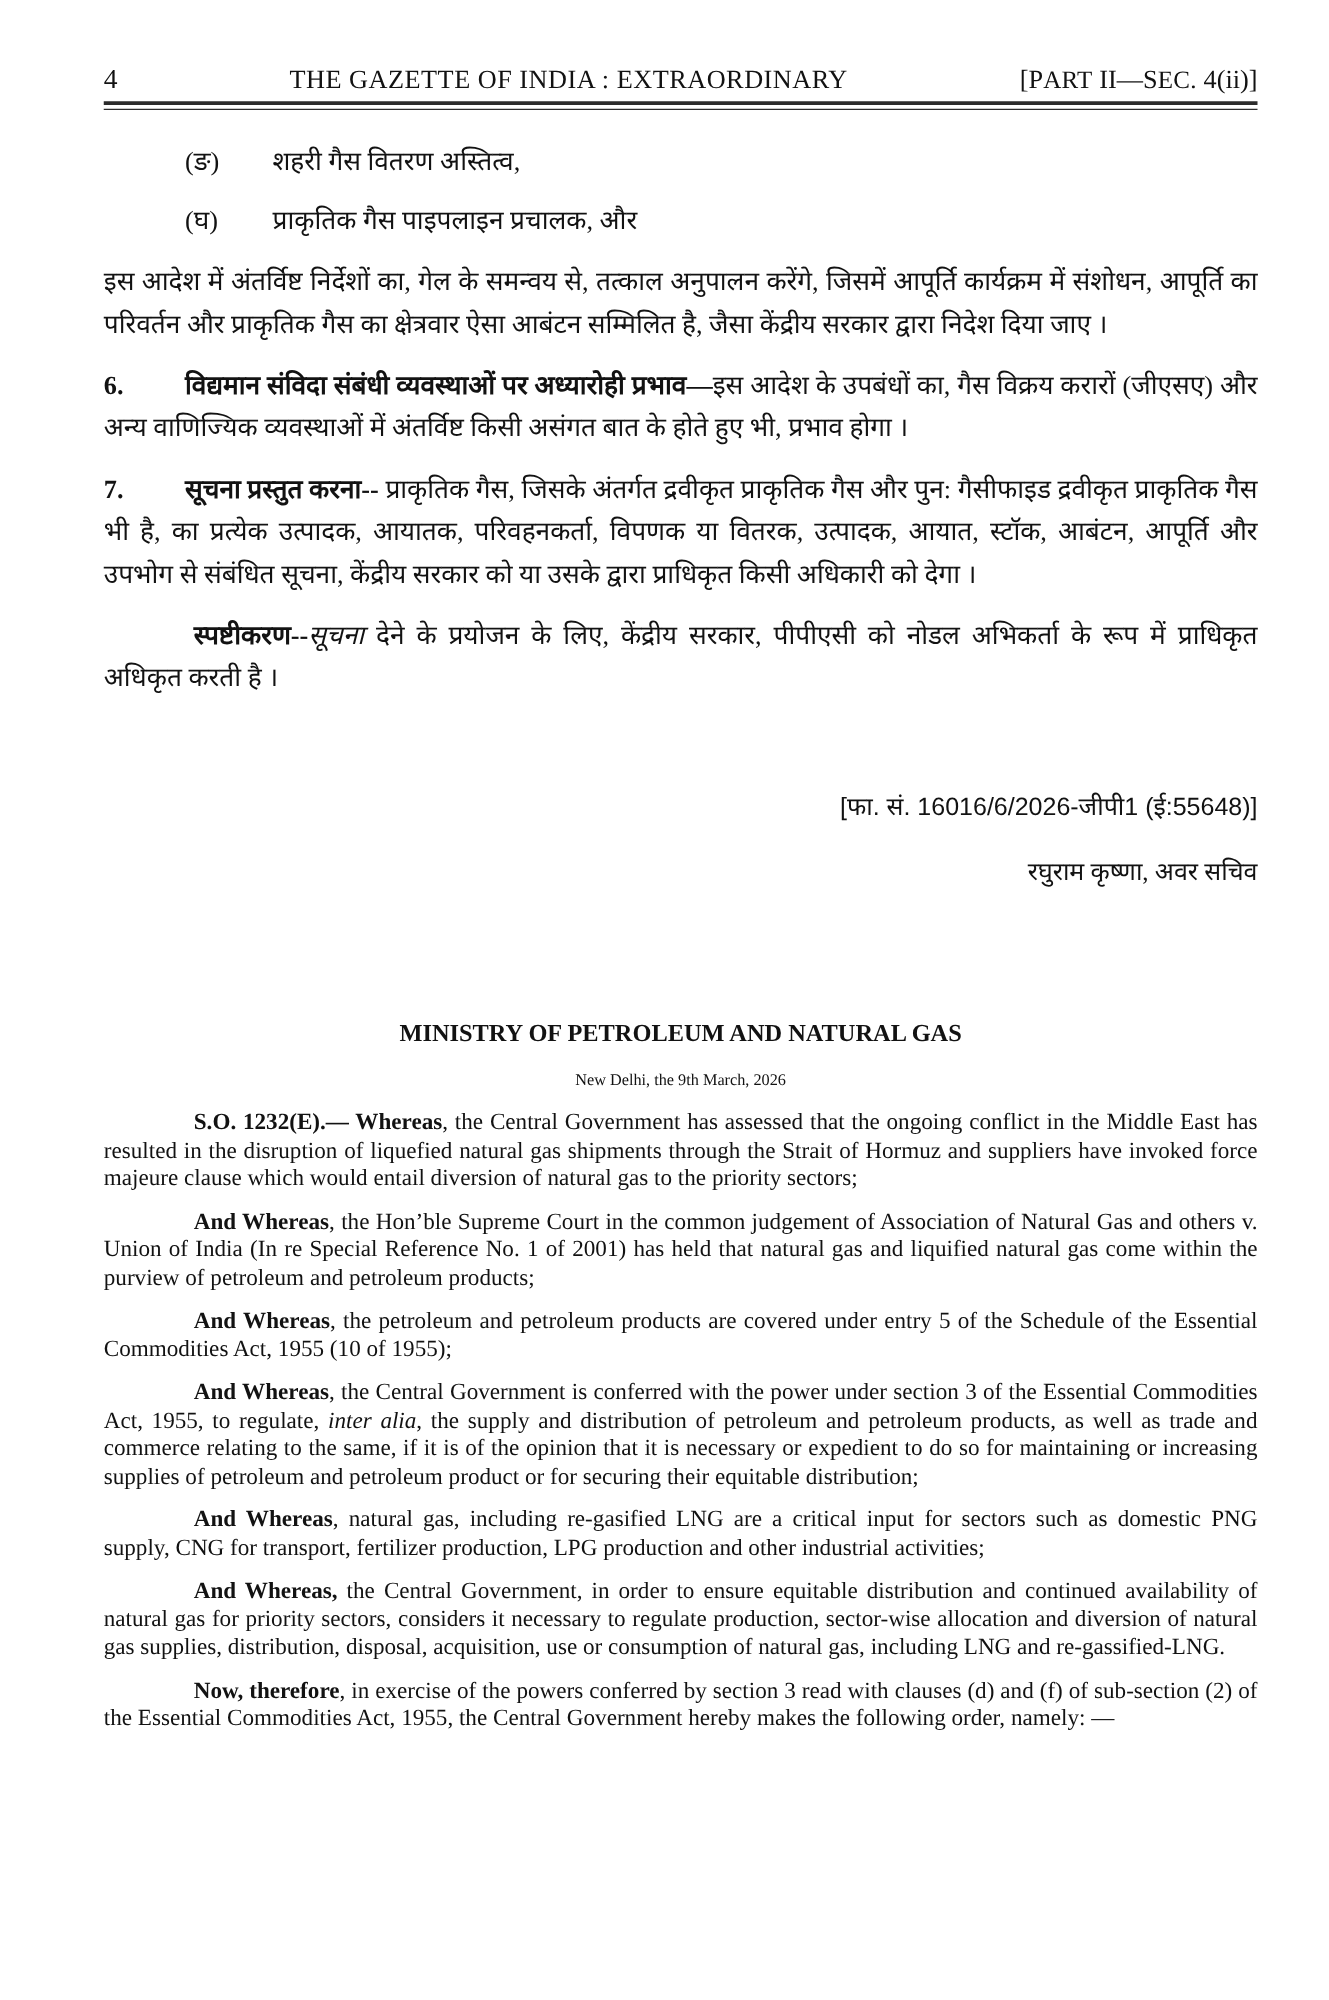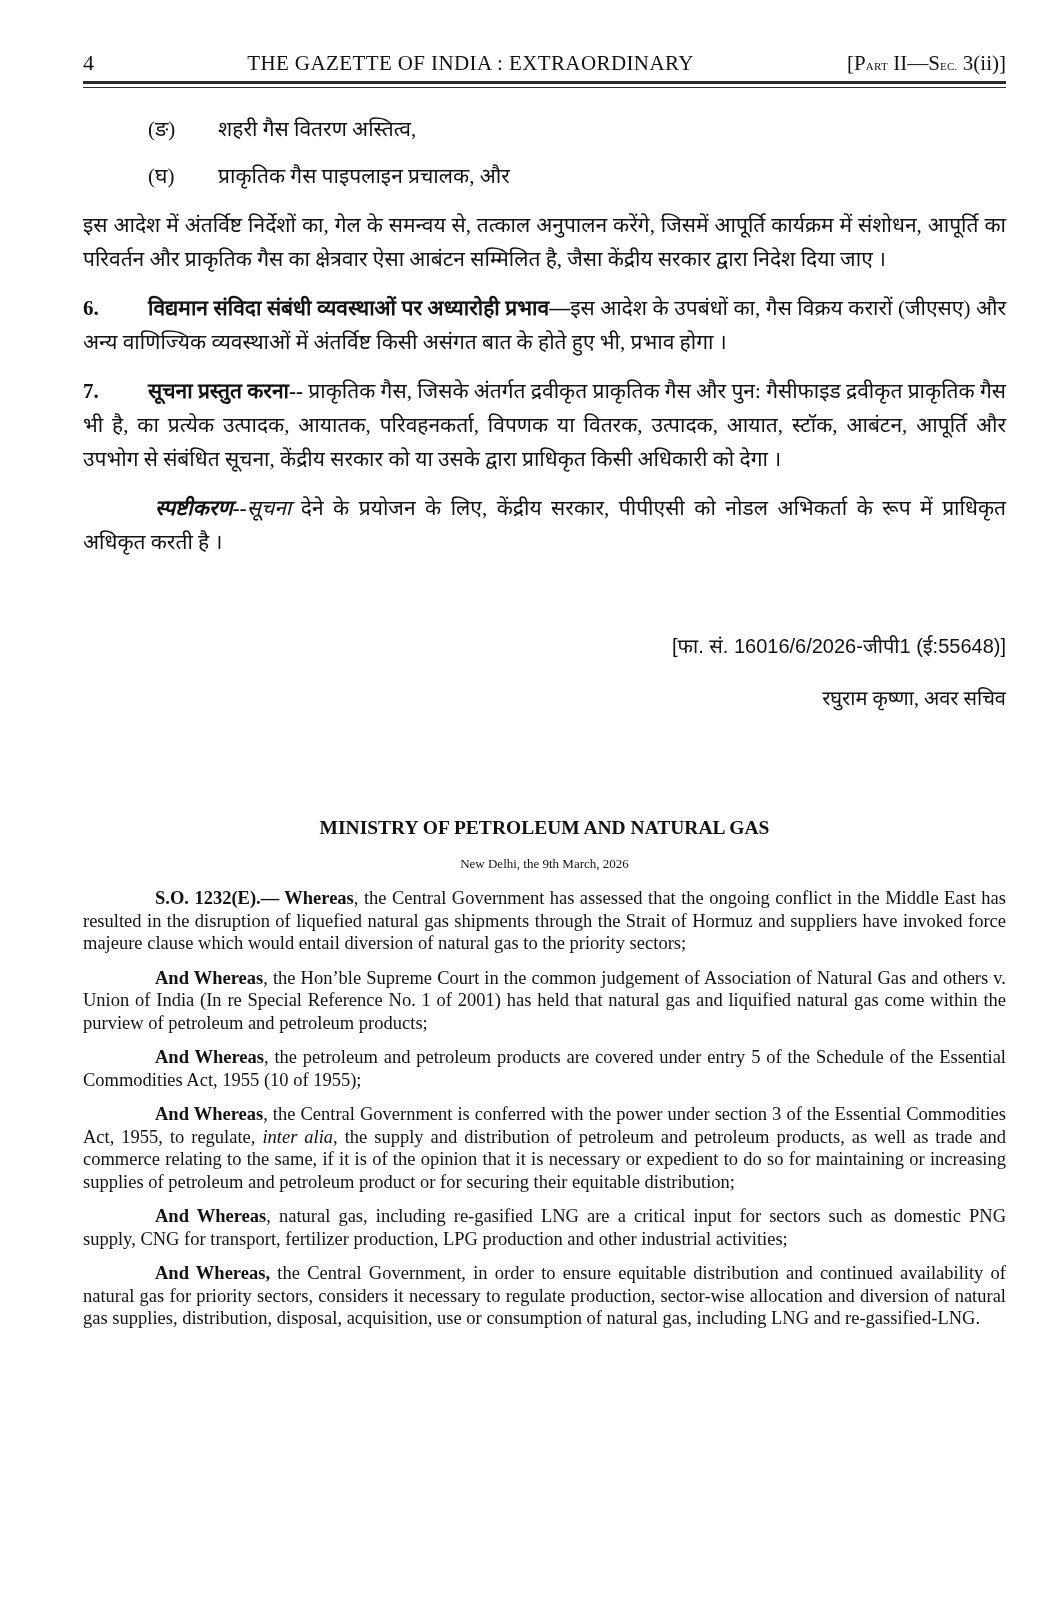--- a/index.html
+++ b/index.html
@@ -30,21 +30,21 @@
     white-space: nowrap;
   }
   .page-num { font-size: 22px; }
   .gz-title {
     flex: 1;
     text-align: center;
     letter-spacing: 0.4px;
     font-size: 21px;
   }
   .part-label { font-size: 21px; }
-  .sc-small { font-size: 11px; letter-spacing: 0.3px; }
+  .sc-small { font-size: 20px; letter-spacing: 0.3px; }
   .double-rule {
     height: 3px;
     border-top: 3px solid #2b2b2b;
     border-bottom: 1.5px solid #2b2b2b;
     margin-top: 5px;
   }
 
   
   .hindi {
     font-size: 21px;
@@ -54,21 +54,21 @@
   .h-item { padding-left: 65px; margin: 0 0 13px 0; }
   .h-marker { display: inline-block; width: 70px; }
   .h-para {
     text-align: justify;
     margin: 15px 0 0 0;
   }
   .clause { margin: 15px 0 0 0; text-align: justify; }
   .c-num { display: inline-block; width: 65px; font-weight: bold; }
   .c-head { font-weight: bold; }
   .expl { text-indent: 72px; margin: 15px 0 0 0; text-align: justify; }
-  .expl-label { font-weight: bold; font-style: italic; }
+  .expl-label { font-weight: bold; }
   .expl-term { font-style: italic; }
   .file-no {
     text-align: right;
     margin-top: 70px;
     font-size: 21px;
     font-family: "Liberation Sans", "DejaVu Sans", sans-serif;
     font-size: 20px;
   }
   .signatory {
     text-align: right;
@@ -104,21 +104,21 @@
   .ital { font-style: italic; }
 </style>
 </head>
 <body>
 
 <div class="page">
 
   <div class="header-row">
     <span class="page-num">4</span>
     <span class="gz-title">THE GAZETTE OF INDIA : EXTRAORDINARY</span>
-    <span class="part-label"><span>[P</span><span class="sc-small">ART</span><span> II—S</span><span class="sc-small">EC.</span><span> 3(ii)]</span></span>
+    <span class="part-label"><span>[P</span><span class="sc-small">ART</span><span> II—S</span><span class="sc-small">EC.</span><span> 4(ii)]</span></span>
   </div>
   <div class="double-rule"></div>
 
   <div class="hindi hindi-list">
     <p class="h-item"><span class="h-marker">(ङ)</span><span>शहरी गैस वितरण अस्तित्व,</span></p>
     <p class="h-item"><span class="h-marker">(घ)</span><span>प्राकृतिक गैस पाइपलाइन प्रचालक, और</span></p>
   </div>
 
   <p class="hindi h-para">इस आदेश में अंतर्विष्ट निर्देशों का, गेल के समन्वय से, तत्काल अनुपालन करेंगे, जिसमें आपूर्ति कार्यक्रम में संशोधन, आपूर्ति का परिवर्तन और प्राकृतिक गैस का क्षेत्रवार ऐसा आबंटन सम्मिलित है, जैसा केंद्रीय सरकार द्वारा निदेश दिया जाए ।</p>
 
@@ -140,15 +140,16 @@
     <p class="e-para"><span class="lead">And Whereas</span><span>, the Hon’ble Supreme Court in the common judgement of Association of Natural Gas and others v. Union of India (In re Special Reference No. 1 of 2001) has held that natural gas and liquified natural gas come within the purview of petroleum and petroleum products;</span></p>
 
     <p class="e-para"><span class="lead">And Whereas</span><span>, the petroleum and petroleum products are covered under entry 5 of the Schedule of the Essential Commodities Act, 1955 (10 of 1955);</span></p>
 
     <p class="e-para"><span class="lead">And Whereas</span><span>, the Central Government is conferred with the power under section 3 of the Essential Commodities Act, 1955, to regulate, </span><span class="ital">inter alia</span><span>, the supply and distribution of petroleum and petroleum products, as well as trade and commerce relating to the same, if it is of the opinion that it is necessary or expedient to do so for maintaining or increasing supplies of petroleum and petroleum product or for securing their equitable distribution;</span></p>
 
     <p class="e-para"><span class="lead">And Whereas</span><span>, natural gas, including re-gasified LNG are a critical input for sectors such as domestic PNG supply, CNG for transport, fertilizer production, LPG production and other industrial activities;</span></p>
 
     <p class="e-para"><span class="lead">And Whereas,</span><span> the Central Government, in order to ensure equitable distribution and continued availability of natural gas for priority sectors, considers it necessary to regulate production, sector-wise allocation and diversion of natural gas supplies, distribution, disposal, acquisition, use or consumption of natural gas, including LNG and re-gassified-LNG.</span></p>
 
+    <p class="e-para"><span class="lead">Now, therefore</span><span>, in exercise of the powers conferred by section 3 read with clauses (d) and (f) of sub-section (2) of the Essential Commodities Act, 1955, the Central Government hereby makes the following order, namely: —</span></p>
   </div>
 
 </div>
 
 </body></html>

